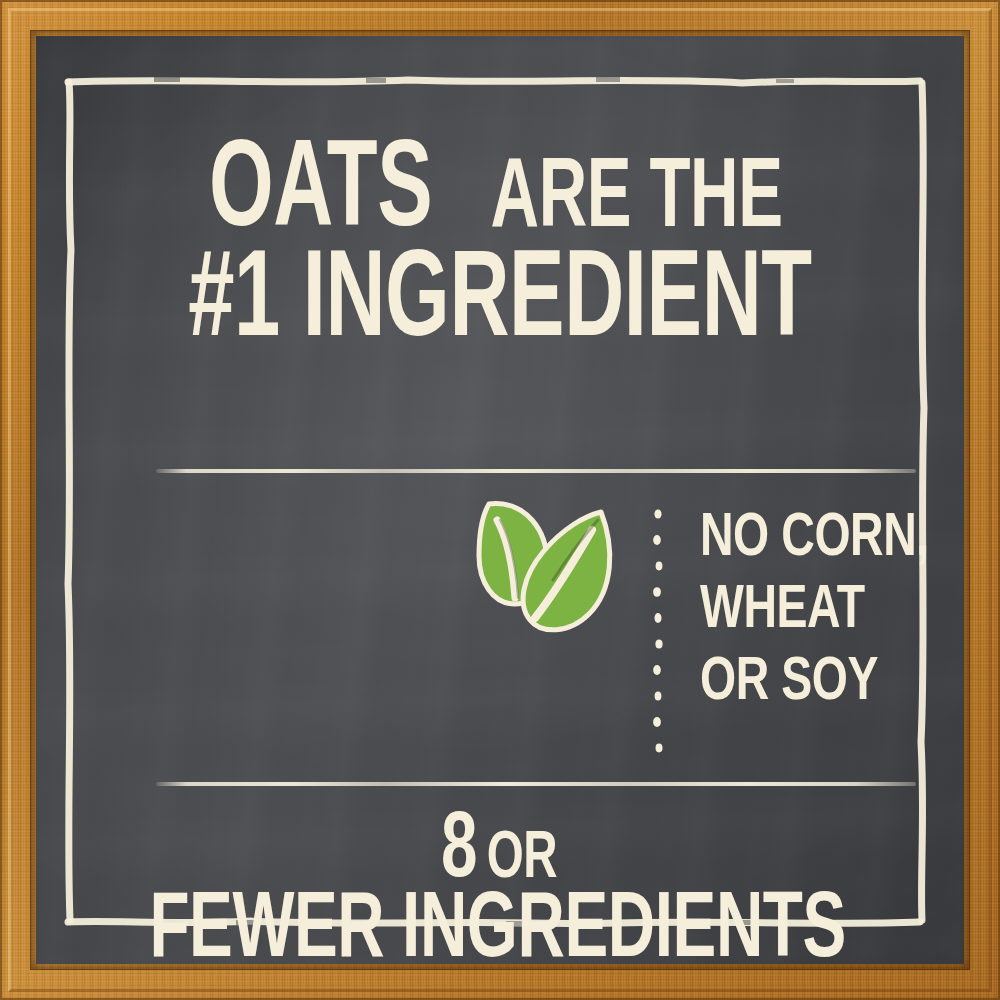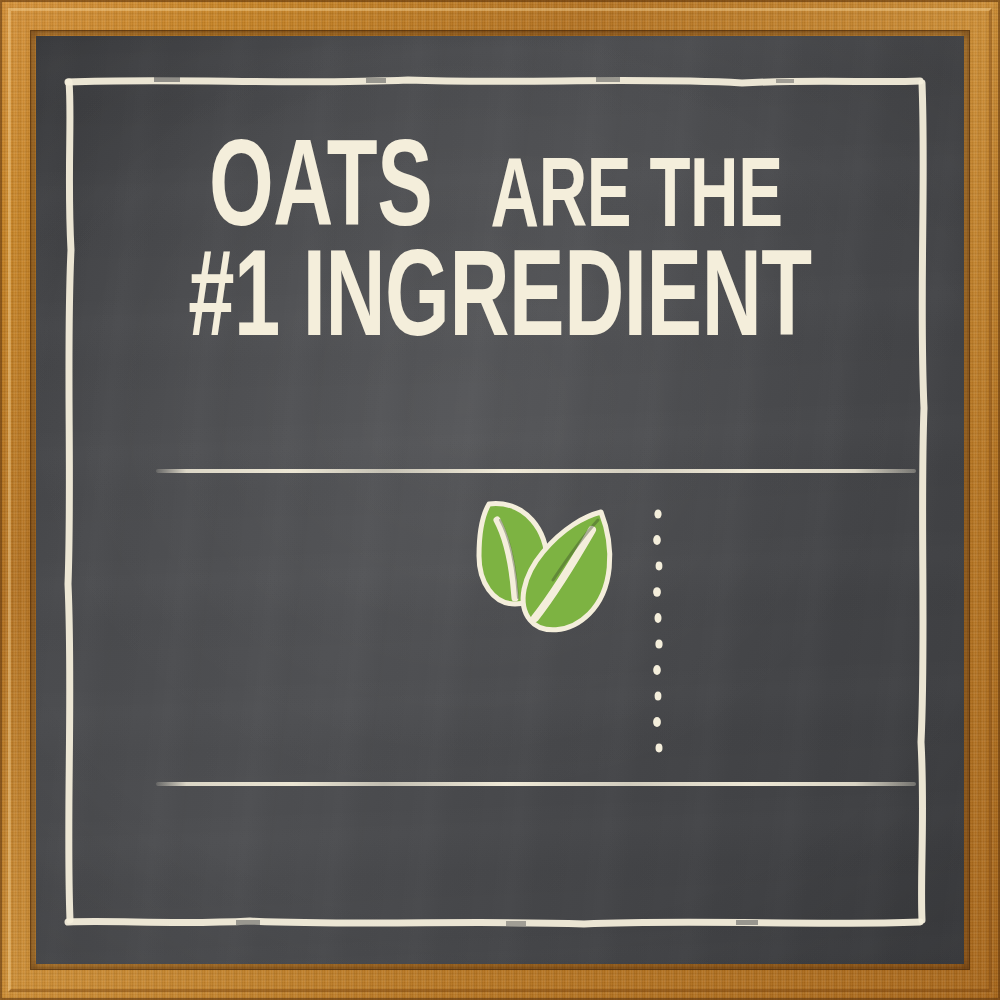--- a/index.html
+++ b/index.html
@@ -335,20 +335,28 @@
             <ellipse cx="6" cy="86" rx="3.9" ry="4.8"></ellipse>
             <ellipse cx="7" cy="112" rx="3.5" ry="5.0"></ellipse>
             <ellipse cx="8" cy="138" rx="3.6" ry="4.5"></ellipse>
             <ellipse cx="6" cy="164" rx="3.8" ry="4.9"></ellipse>
             <ellipse cx="7" cy="190" rx="3.4" ry="4.6"></ellipse>
             <ellipse cx="6" cy="216" rx="3.9" ry="5.0"></ellipse>
             <ellipse cx="8" cy="242" rx="3.5" ry="4.4"></ellipse>
           </g>
         </svg>
 
+        <div class="nocorn-block">
+          <span class="chalk-text nocorn-line">NO CORN,</span>
+          <span class="chalk-text nocorn-line">WHEAT</span>
+          <span class="chalk-text nocorn-line">OR SOY</span>
+        </div>
       </div>
 
       <div class="divider divider-bottom"></div>
 
+      <div class="bottom-block">
+        <span class="chalk-text bottom-num">8</span><span class="chalk-text bottom-or">OR</span><span class="chalk-text bottom-rest">FEWER INGREDIENTS</span>
+      </div>
 
     </div>
   </div>
 </div>
 
 </body></html>

